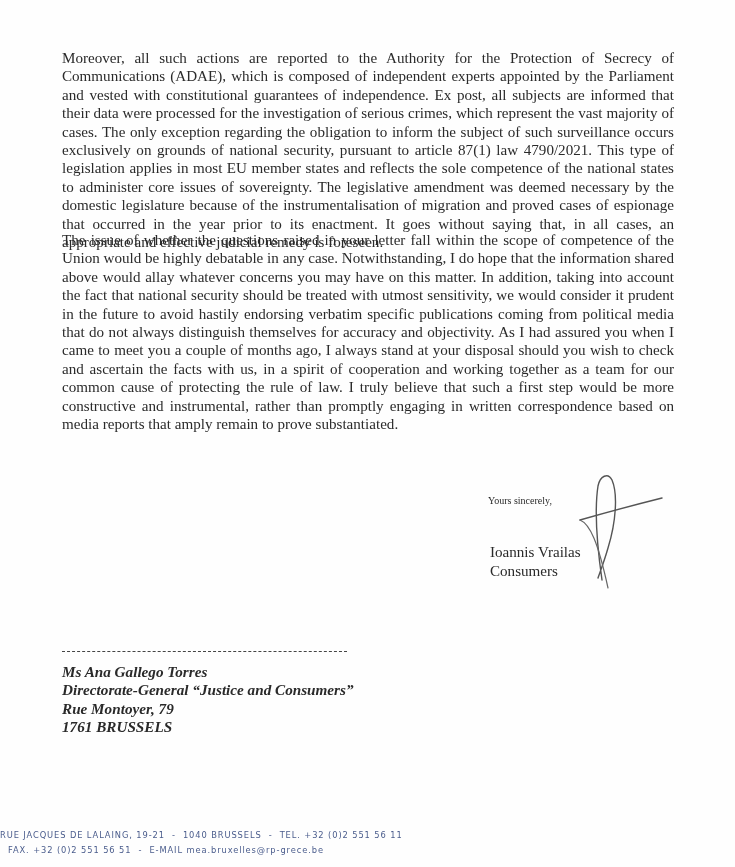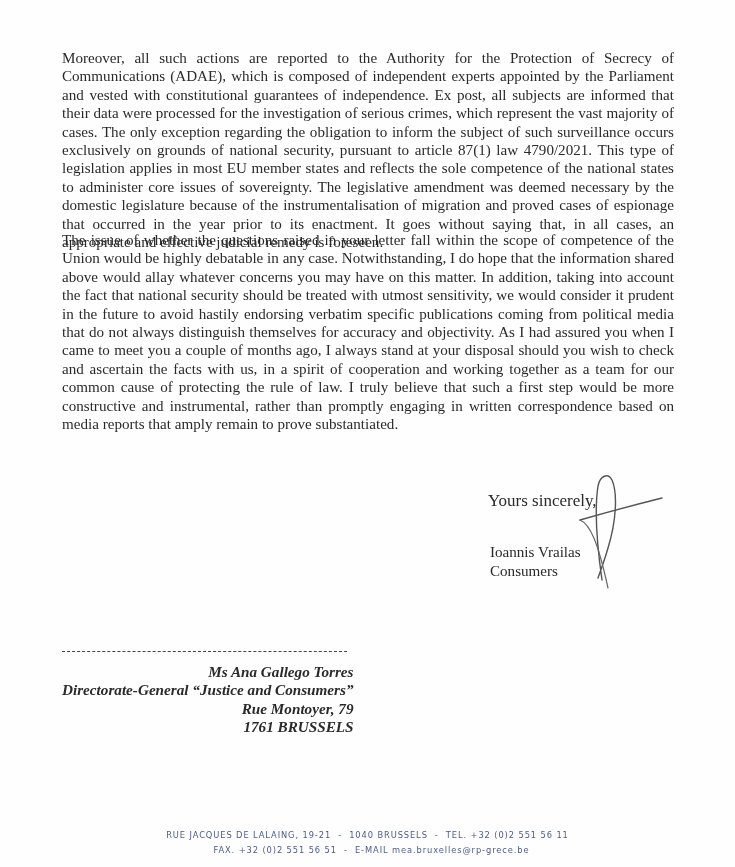--- a/index.html
+++ b/index.html
@@ -31,21 +31,21 @@
       text-align-last: left;
       margin: 0;
     }
     #para1 { top: 17px; margin-top: 32px; }
     #para2 { top: 231px; }
 
     .closing {
       position: absolute;
       left: 488px;
       top: 492px;
-      font-size: 17px;
+      font-size: 10px;
       line-height: 18px;
     }
     .signatory {
       position: absolute;
       left: 490px;
       top: 543px;
       font-size: 15.1px;
       line-height: 18.5px;
       text-align: left;
     }
@@ -68,28 +68,27 @@
     .recipient {
       position: absolute;
       left: 62px;
       top: 663px;
       font-size: 15.2px;
       line-height: 18.3px;
       font-weight: bold;
       font-style: italic;
       color: #2a2a2a;
     }
-    .recipient div { white-space: nowrap; text-align: right; }
+    .recipient div { white-space: nowrap; }
 
     .footer {
       position: absolute;
       left: 0;
       top: 828px;
       width: 735px;
-      text-align: center;
       font-family: "DejaVu Sans", "Liberation Sans", sans-serif;
       font-size: 8.3px;
       letter-spacing: 0.9px;
       line-height: 15px;
       color: #4a5c8c;
     }
     .footer div { white-space: nowrap; }
     .footer .line1 { padding-left: 0; }
     .footer .line2 { padding-left: 8px; }
   </style>

